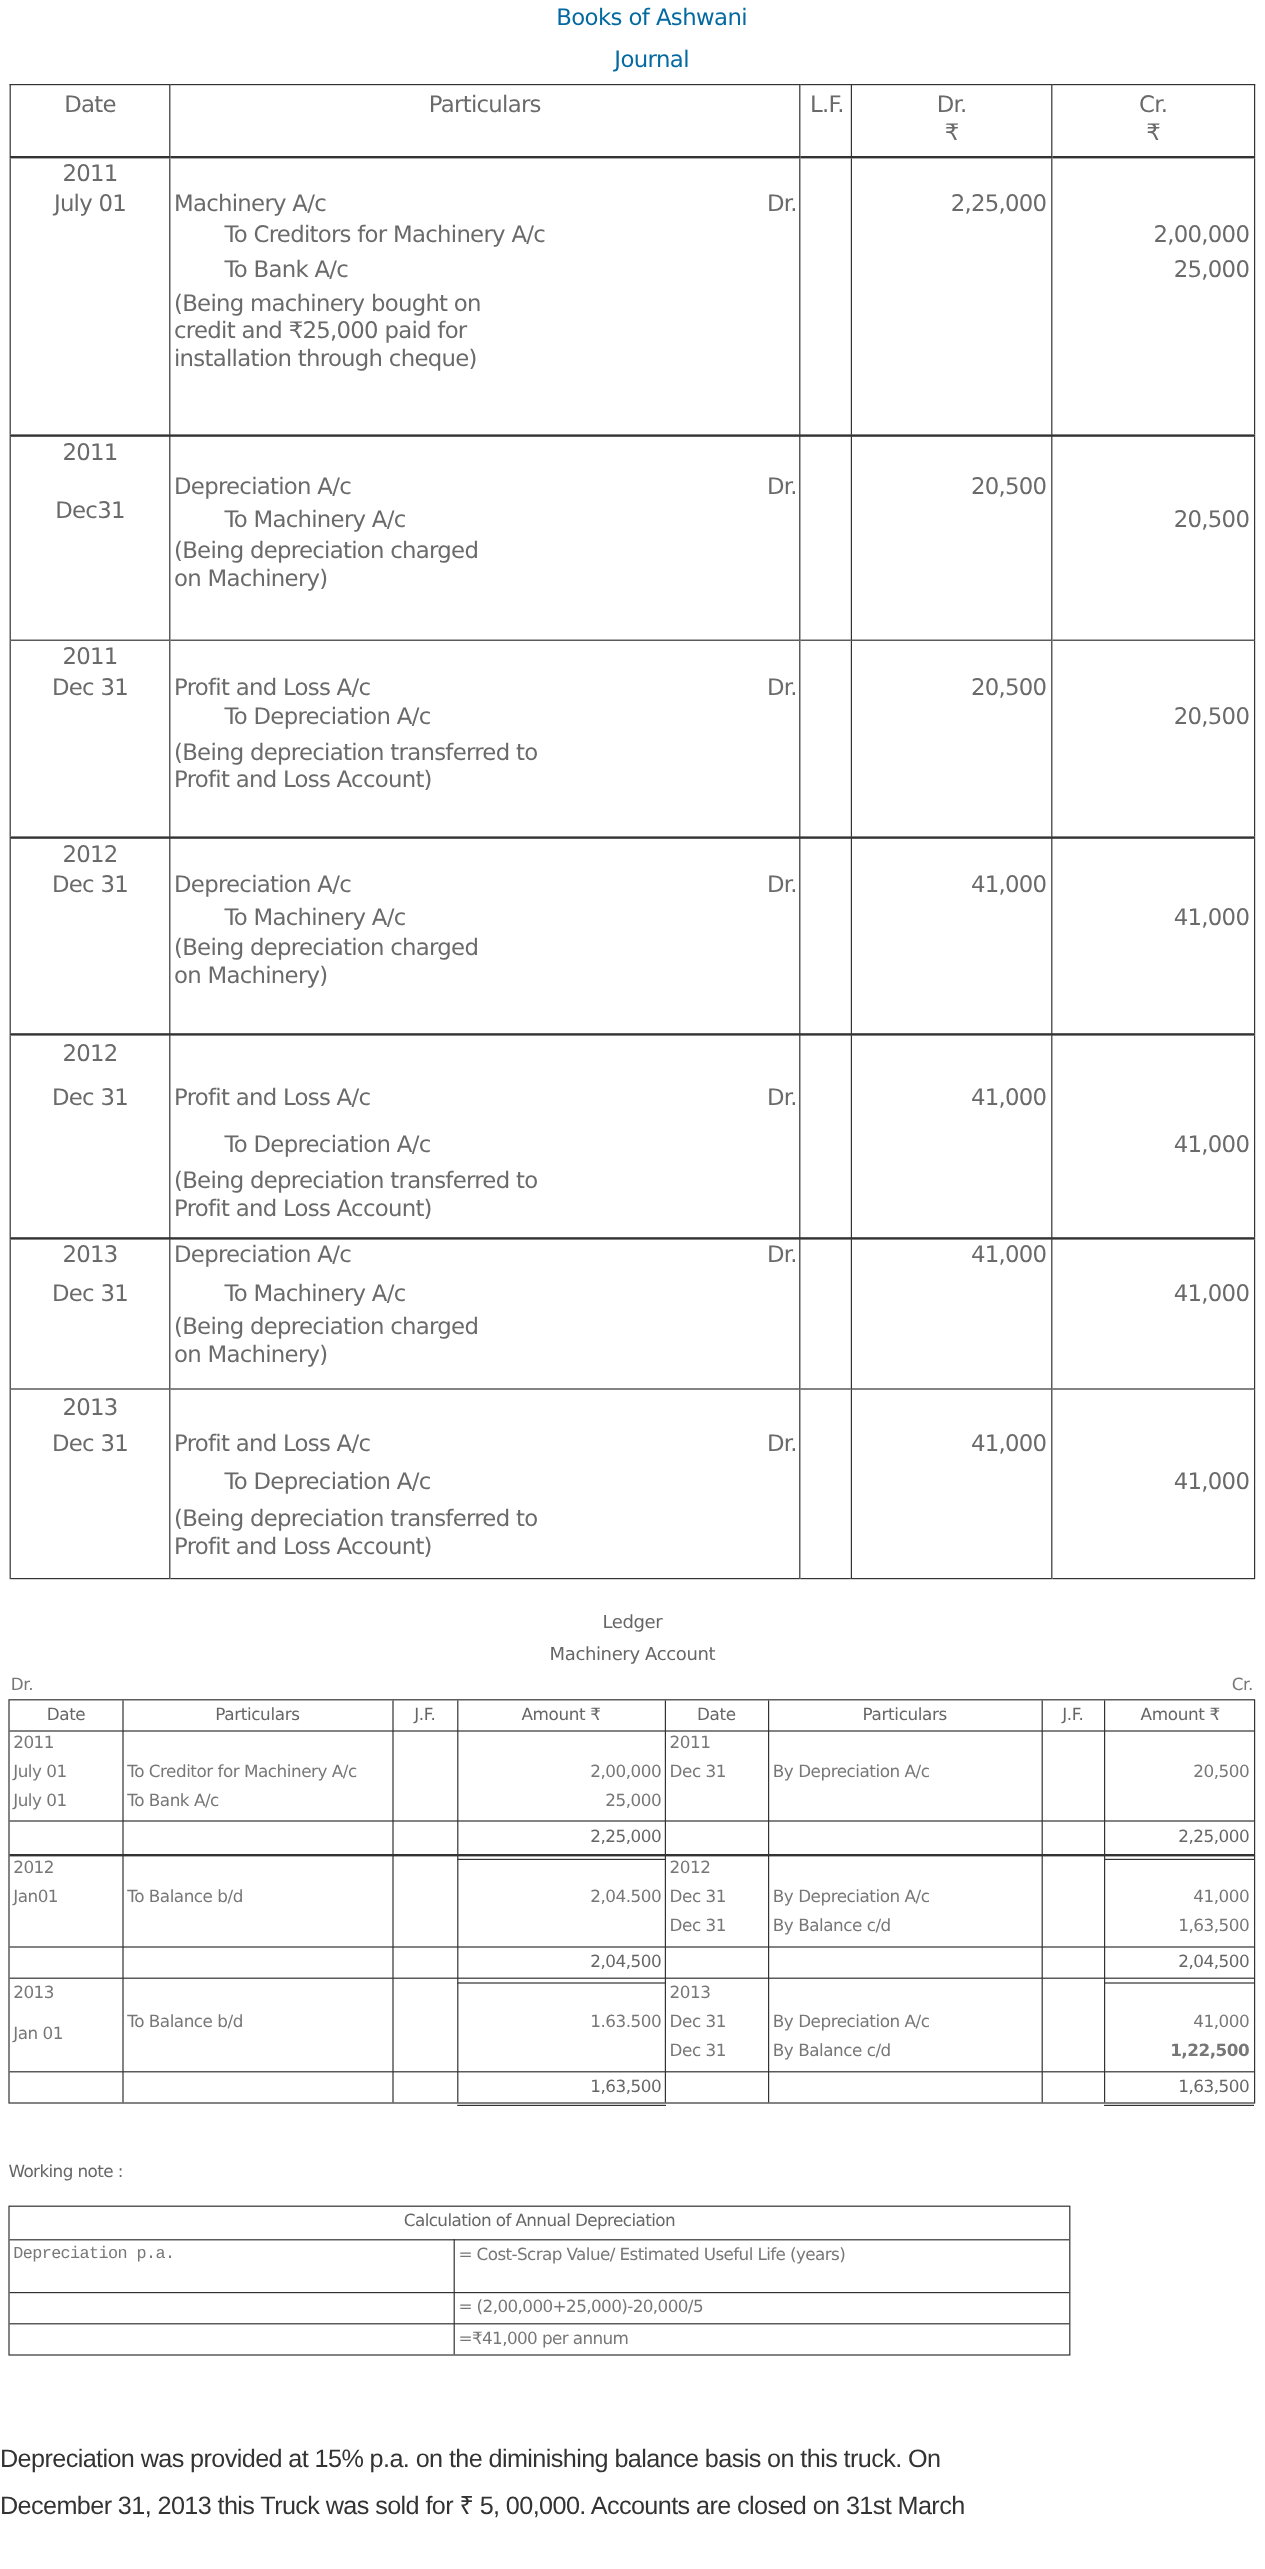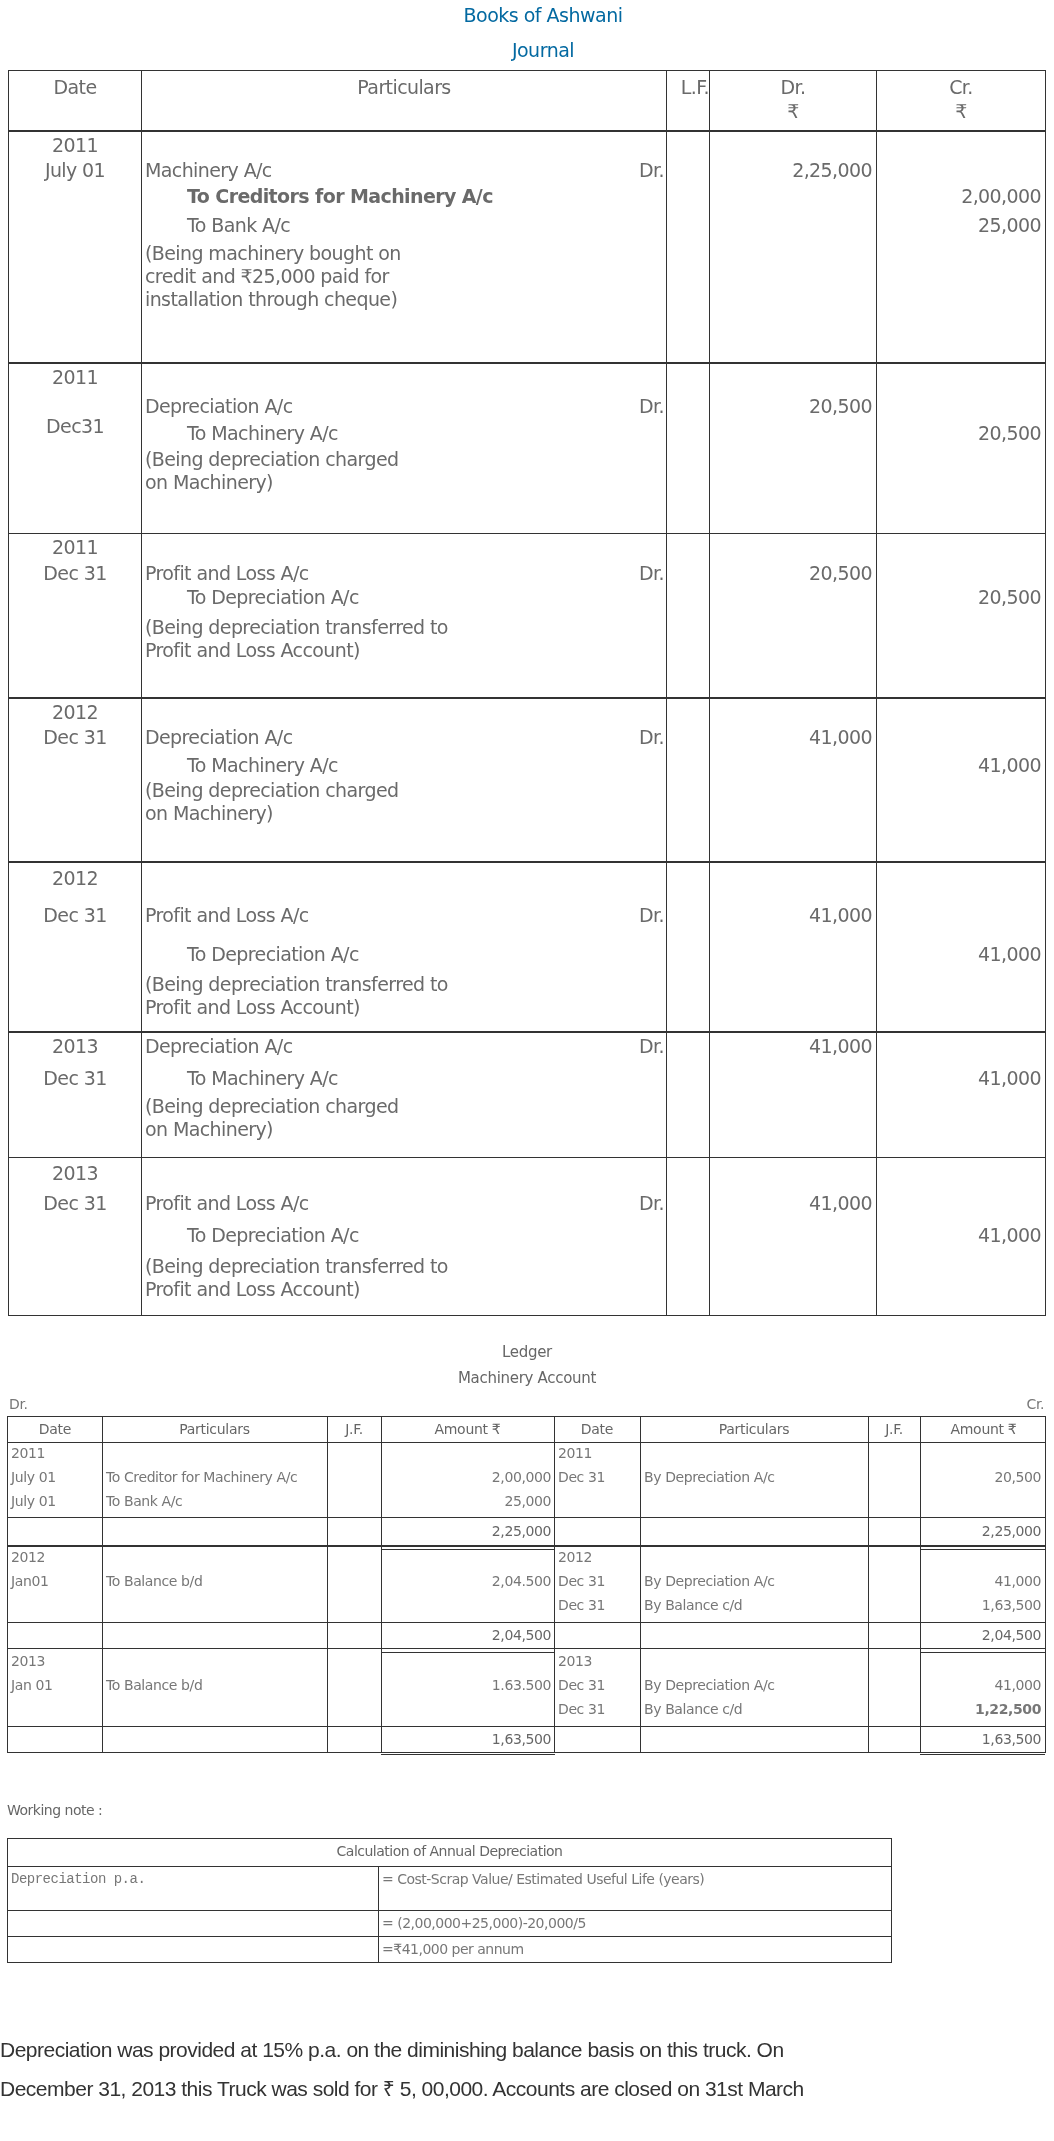--- a/index.html
+++ b/index.html
@@ -57,36 +57,36 @@
     <col class="c-date">
       <col class="c-part">
       <col class="c-lf">
       <col class="c-dr">
       <col class="c-cr">
   </colgroup>
   <thead>
     <tr>
       <th>Date</th>
       <th>Particulars</th>
-      <th style="text-align:right;padding-left:2px;">L.F.</th>
+      <th style="text-align:center;padding-left:2px;">L.F.</th>
       <th><span>Dr.</span><br><span>₹</span></th>
       <th><span>Cr.</span><br><span>₹</span></th>
     </tr>
   </thead>
   <tbody>
 
     <tr class="jrow" style="height:232px;">
       <td>
         <div class="line" style="left:0;right:0;top:2px;text-align:center;">2011</div>
         <div class="line" style="left:0;right:0;top:27px;text-align:center;">July 01</div>
       </td>
       <td>
         <div class="line" style="left:3px;top:27px;">Machinery A/c</div>
         <div class="dr-tag" style="top:27px;">Dr.</div>
-        <div class="line" style="left:45px;top:53px;font-weight:bold;">To Creditors for Machinery A/c</div>
+        <div class="line" style="left:45px;top:53px;">To Creditors for Machinery A/c</div>
         <div class="line" style="left:45px;top:82px;">To Bank A/c</div>
         <div class="narr" style="top:110px;width:300px;line-height:23px;">(Being machinery bought on credit and ₹25,000 paid for installation through cheque)</div>
       </td>
       <td></td>
       <td>
           <div class="amt-r" style="top:27px;">2,25,000</div>
         </td>
       <td>
         <div class="amt-r" style="top:53px;">2,00,000</div>
         <div class="amt-r" style="top:82px;">25,000</div>
@@ -277,21 +277,21 @@
   <div class="lc" style="left:550px;top:130px;">2012</div>
   <div class="lc" style="left:550px;top:154px;">Dec 31</div>
   <div class="lc" style="left:636px;top:154px;">By Depreciation A/c</div>
   <div class="lc" style="right:4px;top:154px;">41,000</div>
   <div class="lc" style="left:550px;top:178px;">Dec 31</div>
   <div class="lc" style="left:636px;top:178px;">By Balance c/d</div>
   <div class="lc" style="right:4px;top:178px;">1,63,500</div>
   <div class="lc tot" style="right:4px;top:208px;">2,04,500</div>
 
   <div class="lc" style="left:3px;top:234px;">2013</div>
-  <div class="lc" style="left:3px;top:258px;">Jan 01</div>
+  <div class="lc" style="left:3px;top:268px;">Jan 01</div>
   <div class="lc" style="left:98px;top:258px;">To Balance b/d</div>
   <div class="lc" style="right:494px;top:258px;">1.63.500</div>
   <div class="lc tot" style="right:494px;top:312px;">1,63,500</div>
 
   <div class="lc" style="left:550px;top:234px;">2013</div>
   <div class="lc" style="left:550px;top:258px;">Dec 31</div>
   <div class="lc" style="left:636px;top:258px;">By Depreciation A/c</div>
   <div class="lc" style="right:4px;top:258px;">41,000</div>
   <div class="lc" style="left:550px;top:282px;">Dec 31</div>
   <div class="lc" style="left:636px;top:282px;">By Balance c/d</div>

